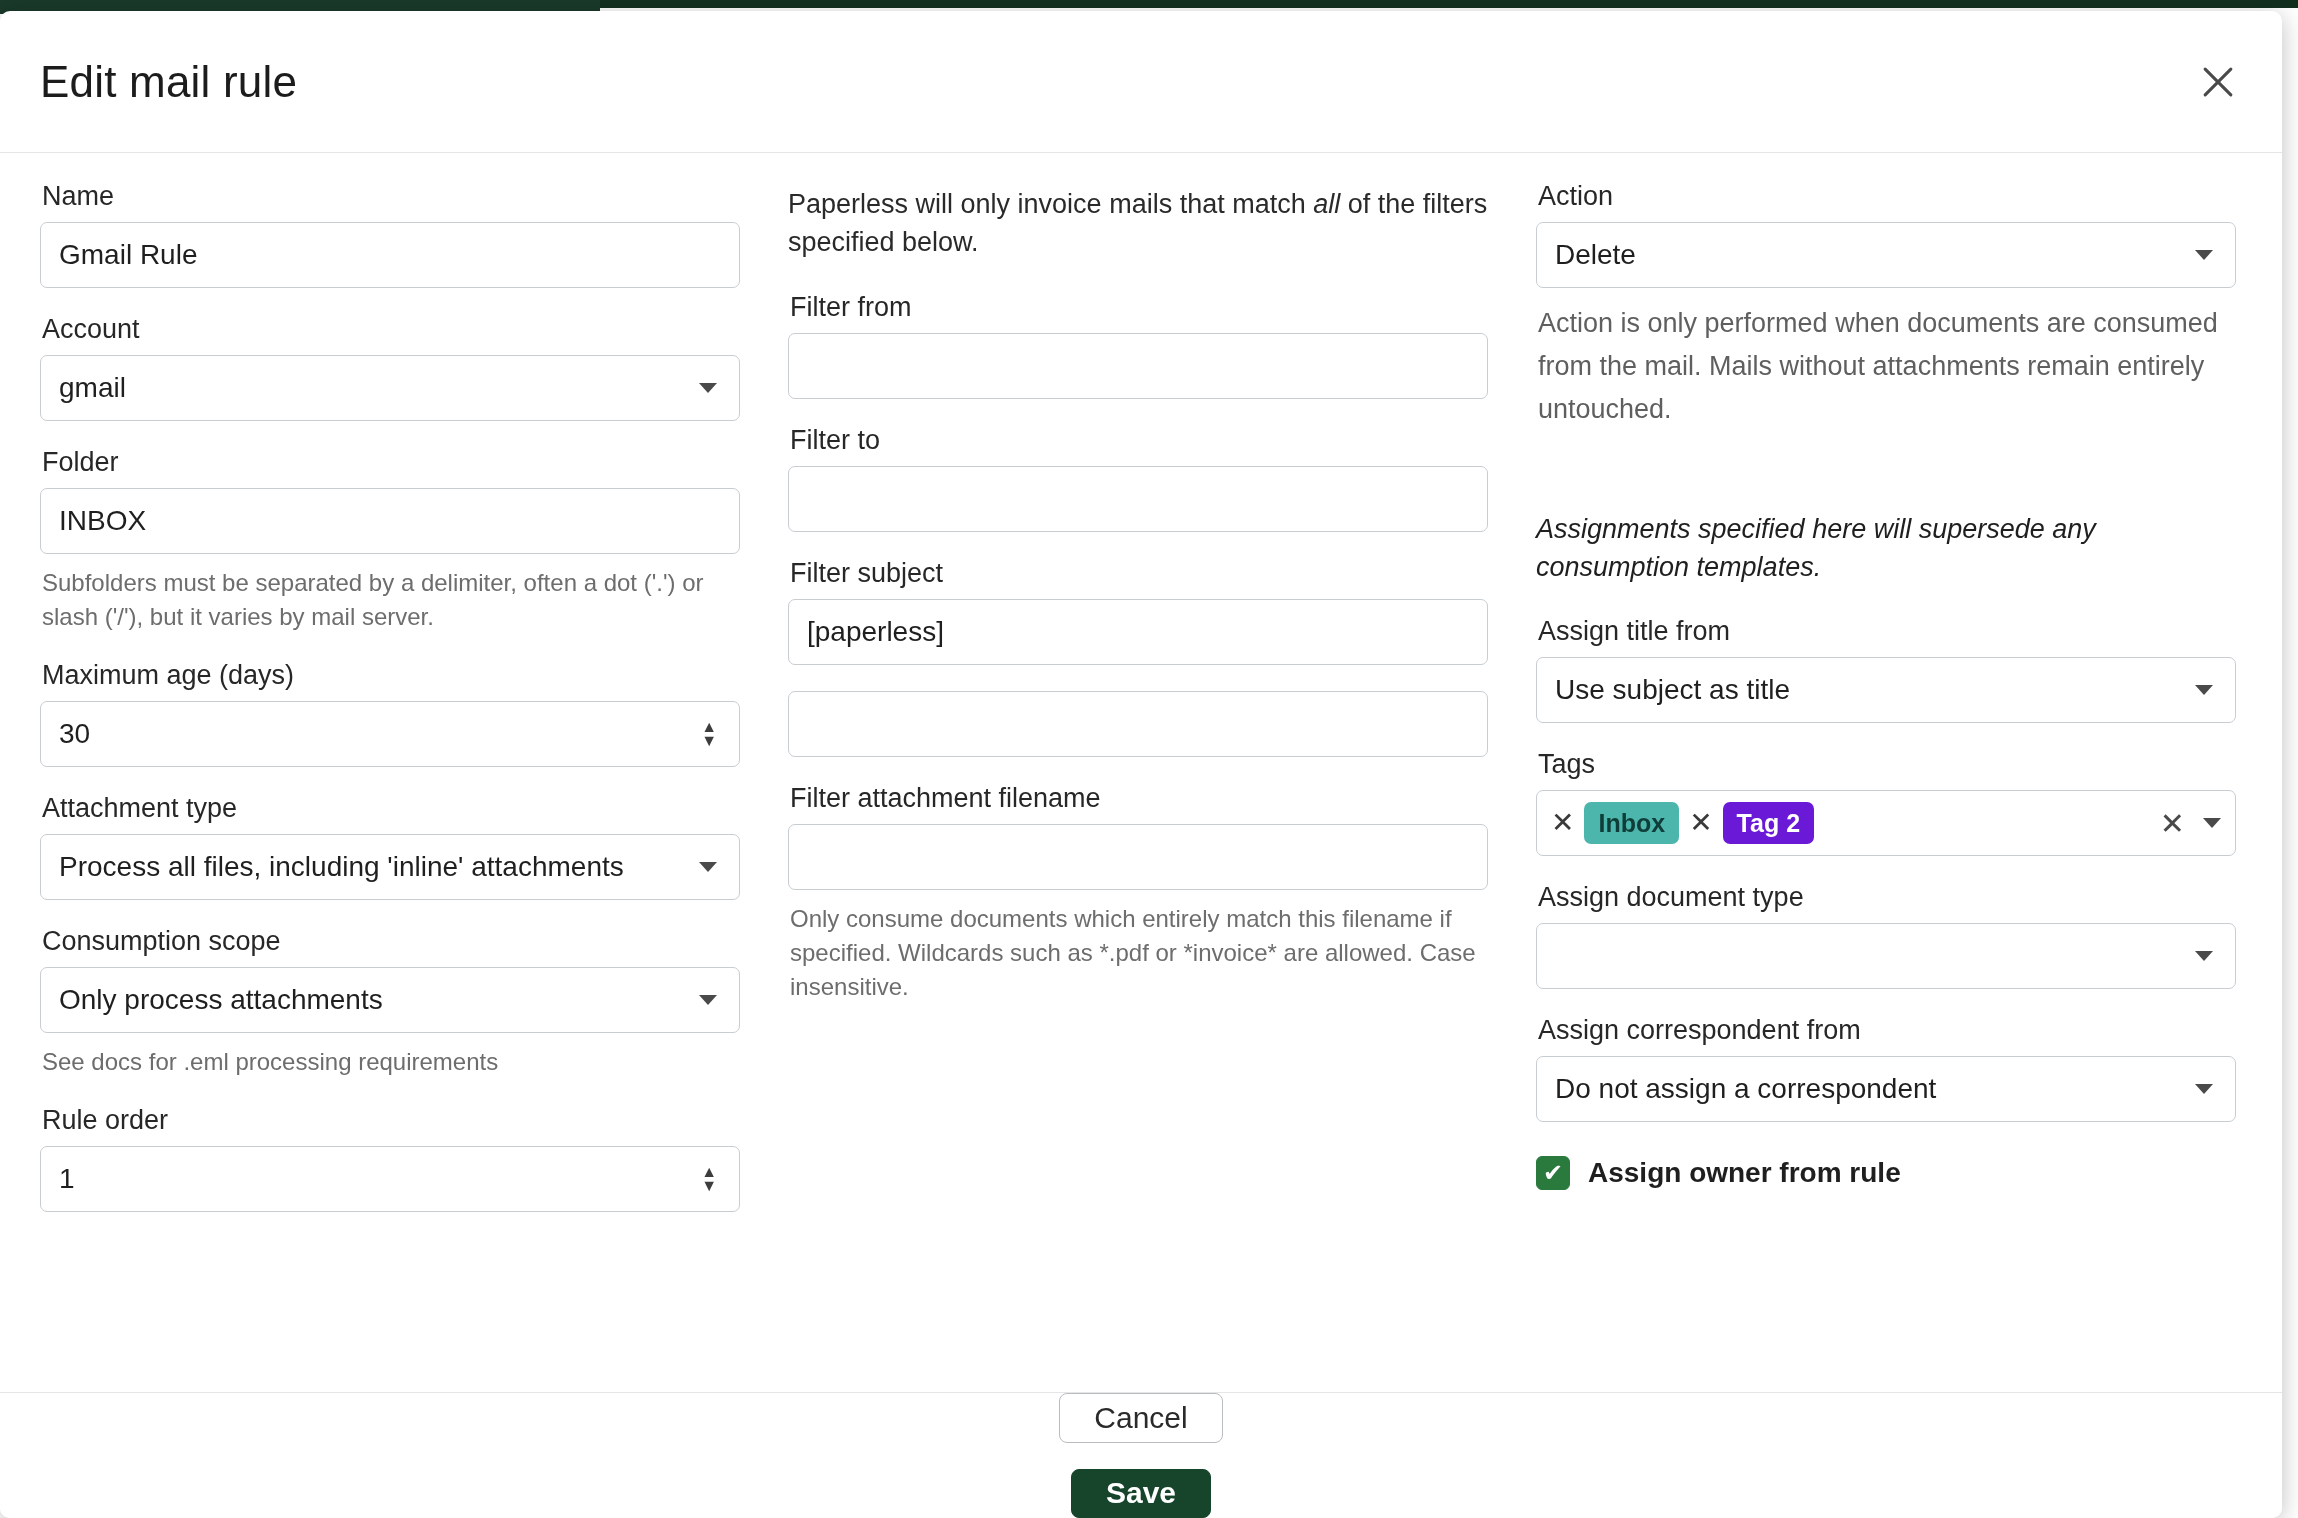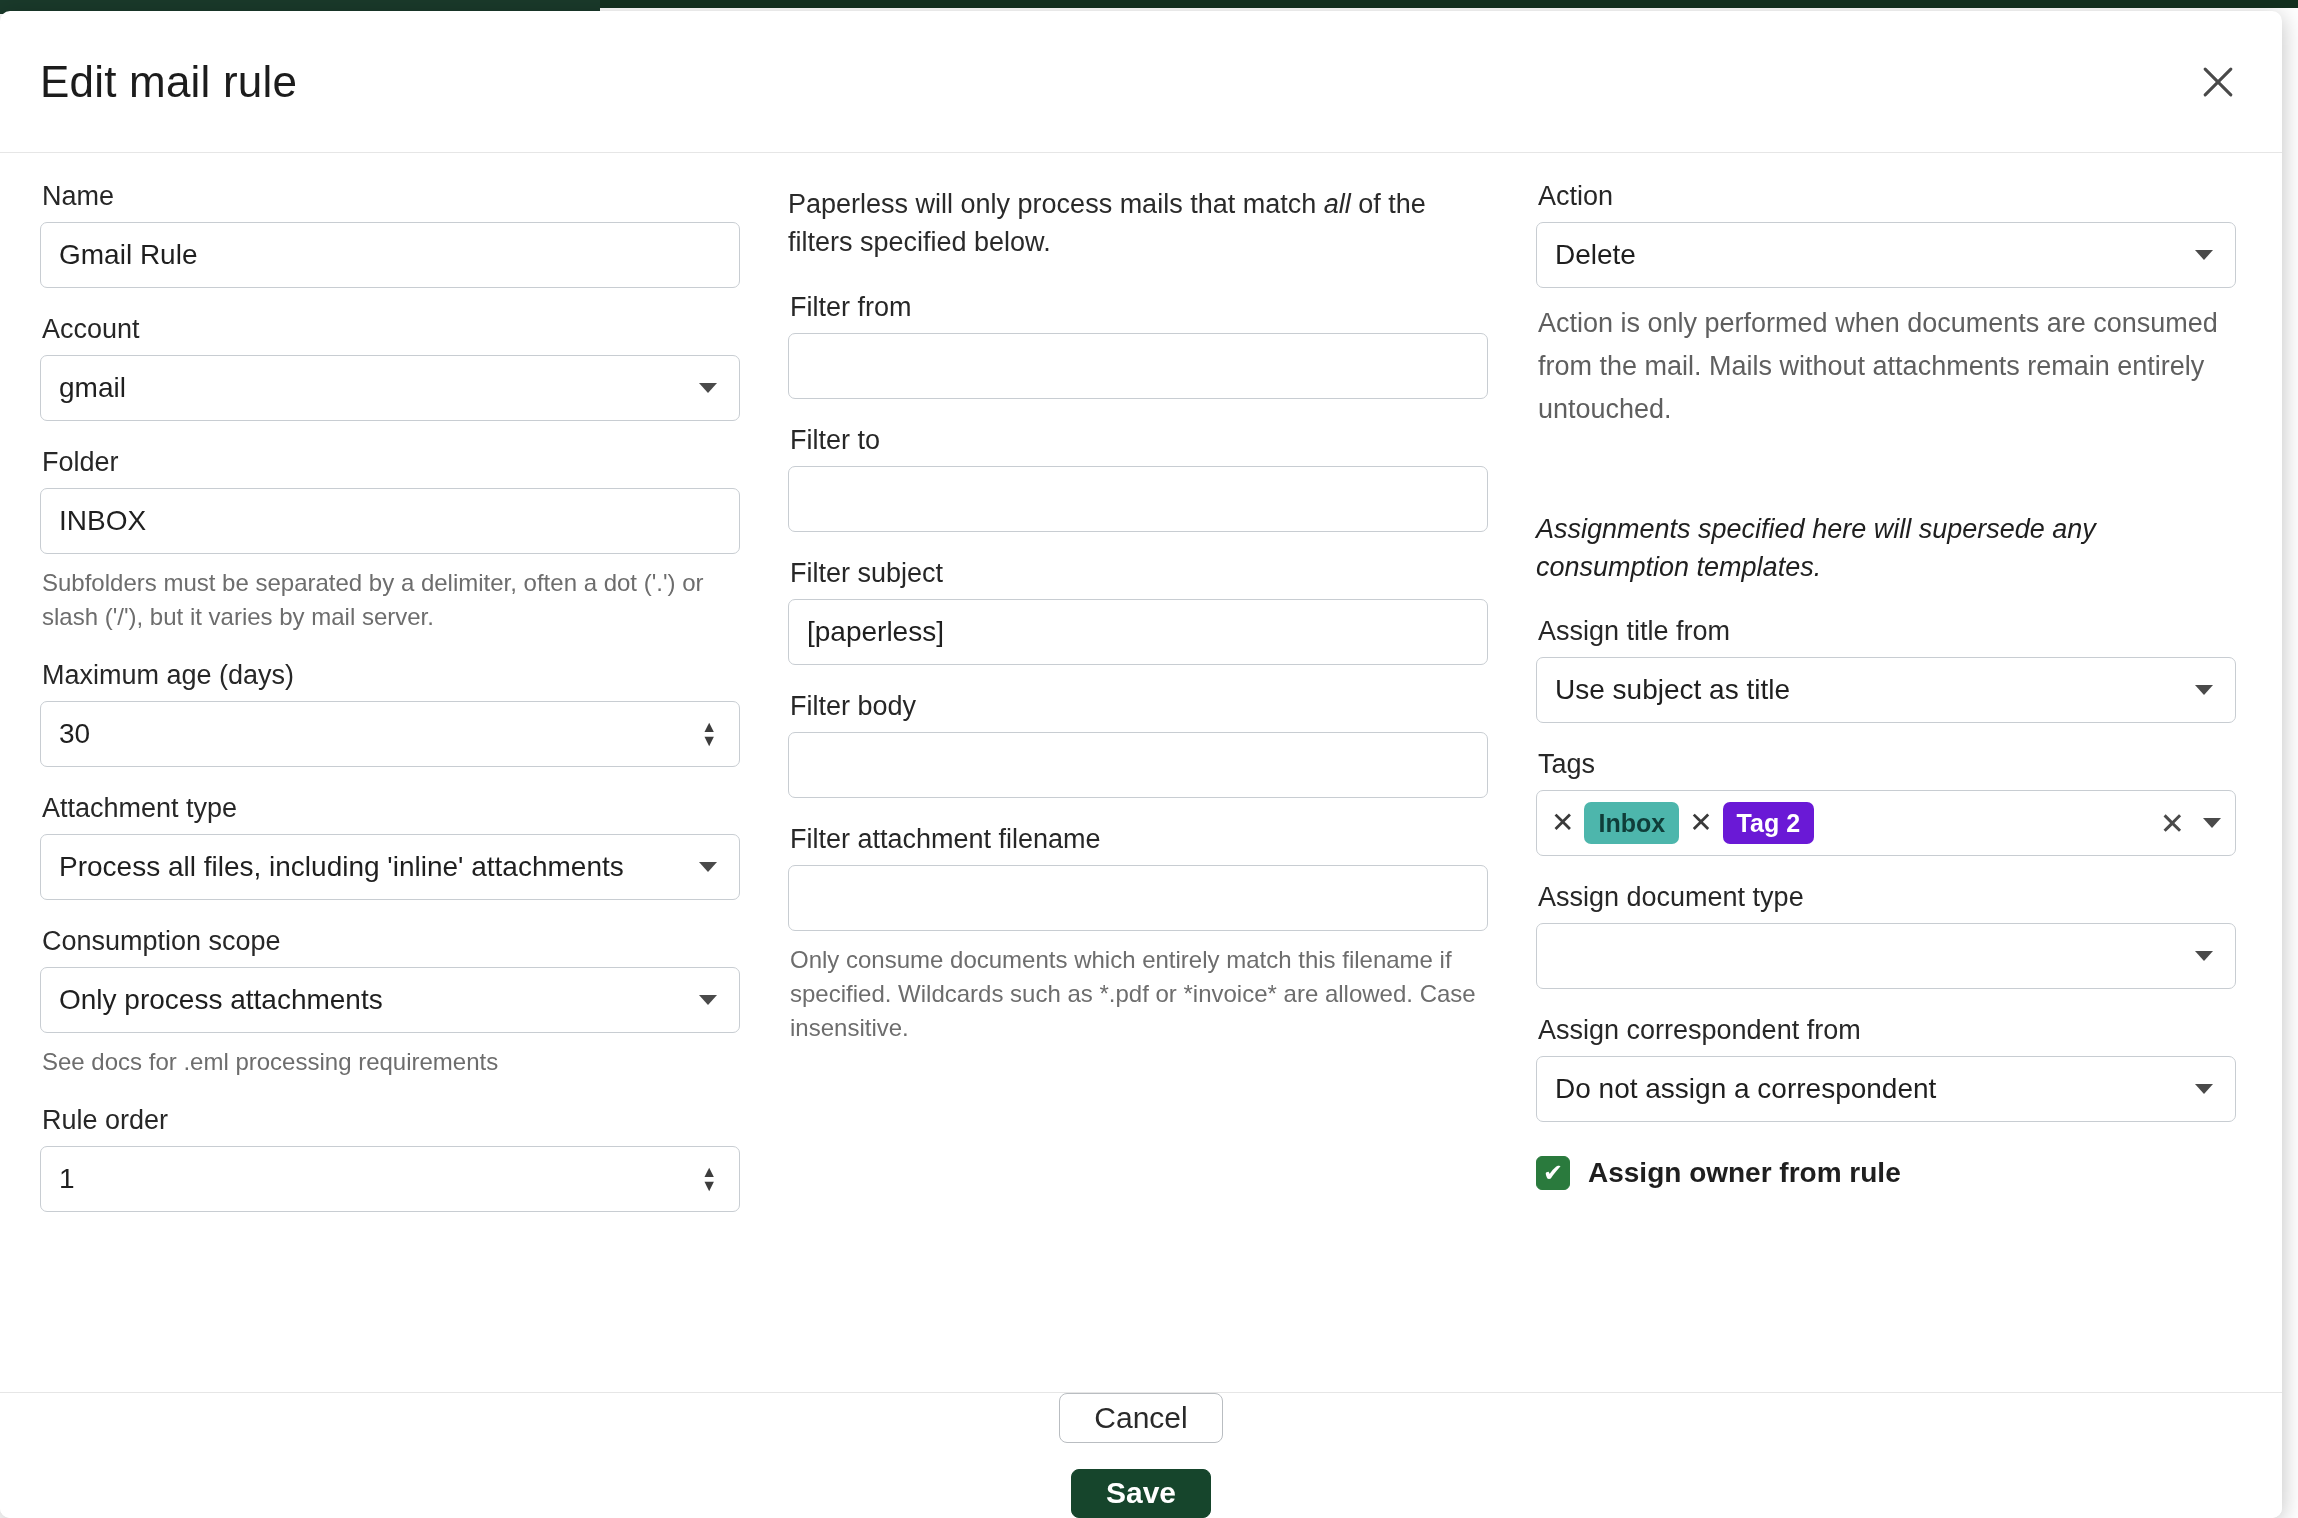--- a/index.html
+++ b/index.html
@@ -296,40 +296,39 @@
               <span>▼</span>
           </span>
         </div>
       </div>
 
     </div>
 
     <div class="col-mid">
 
       <div class="mid-intro">
-        <span>Paperless will only process mails that match </span><em>all</em><span> of the filters specified below.</span>
+        <span>Paperless will only invoice mails that match </span><em>all</em><span> of the filters specified below.</span>
       </div>
 
       <div class="field">
         <label class="fld">Filter from</label>
         <input class="input-el" value="" style="">
       </div>
 
       <div class="field">
         <label class="fld gap-lbl">Filter to</label>
         <input class="input-el" value="" style="">
       </div>
 
       <div class="field">
         <label class="fld gap-lbl">Filter subject</label>
         <input class="input-el" value="[paperless]" style="">
       </div>
 
       <div class="field">
-        <label class="fld gap-lbl">Filter body</label>
         <input class="input-el" value="" style="">
       </div>
 
       <div class="field">
         <label class="fld gap-lbl">Filter attachment filename</label>
         <input class="input-el" value="" style="">
         <div class="hint">Only consume documents which entirely match this filename if specified. Wildcards such as *.pdf or *invoice* are allowed. Case insensitive.</div>
       </div>
 
     </div>

